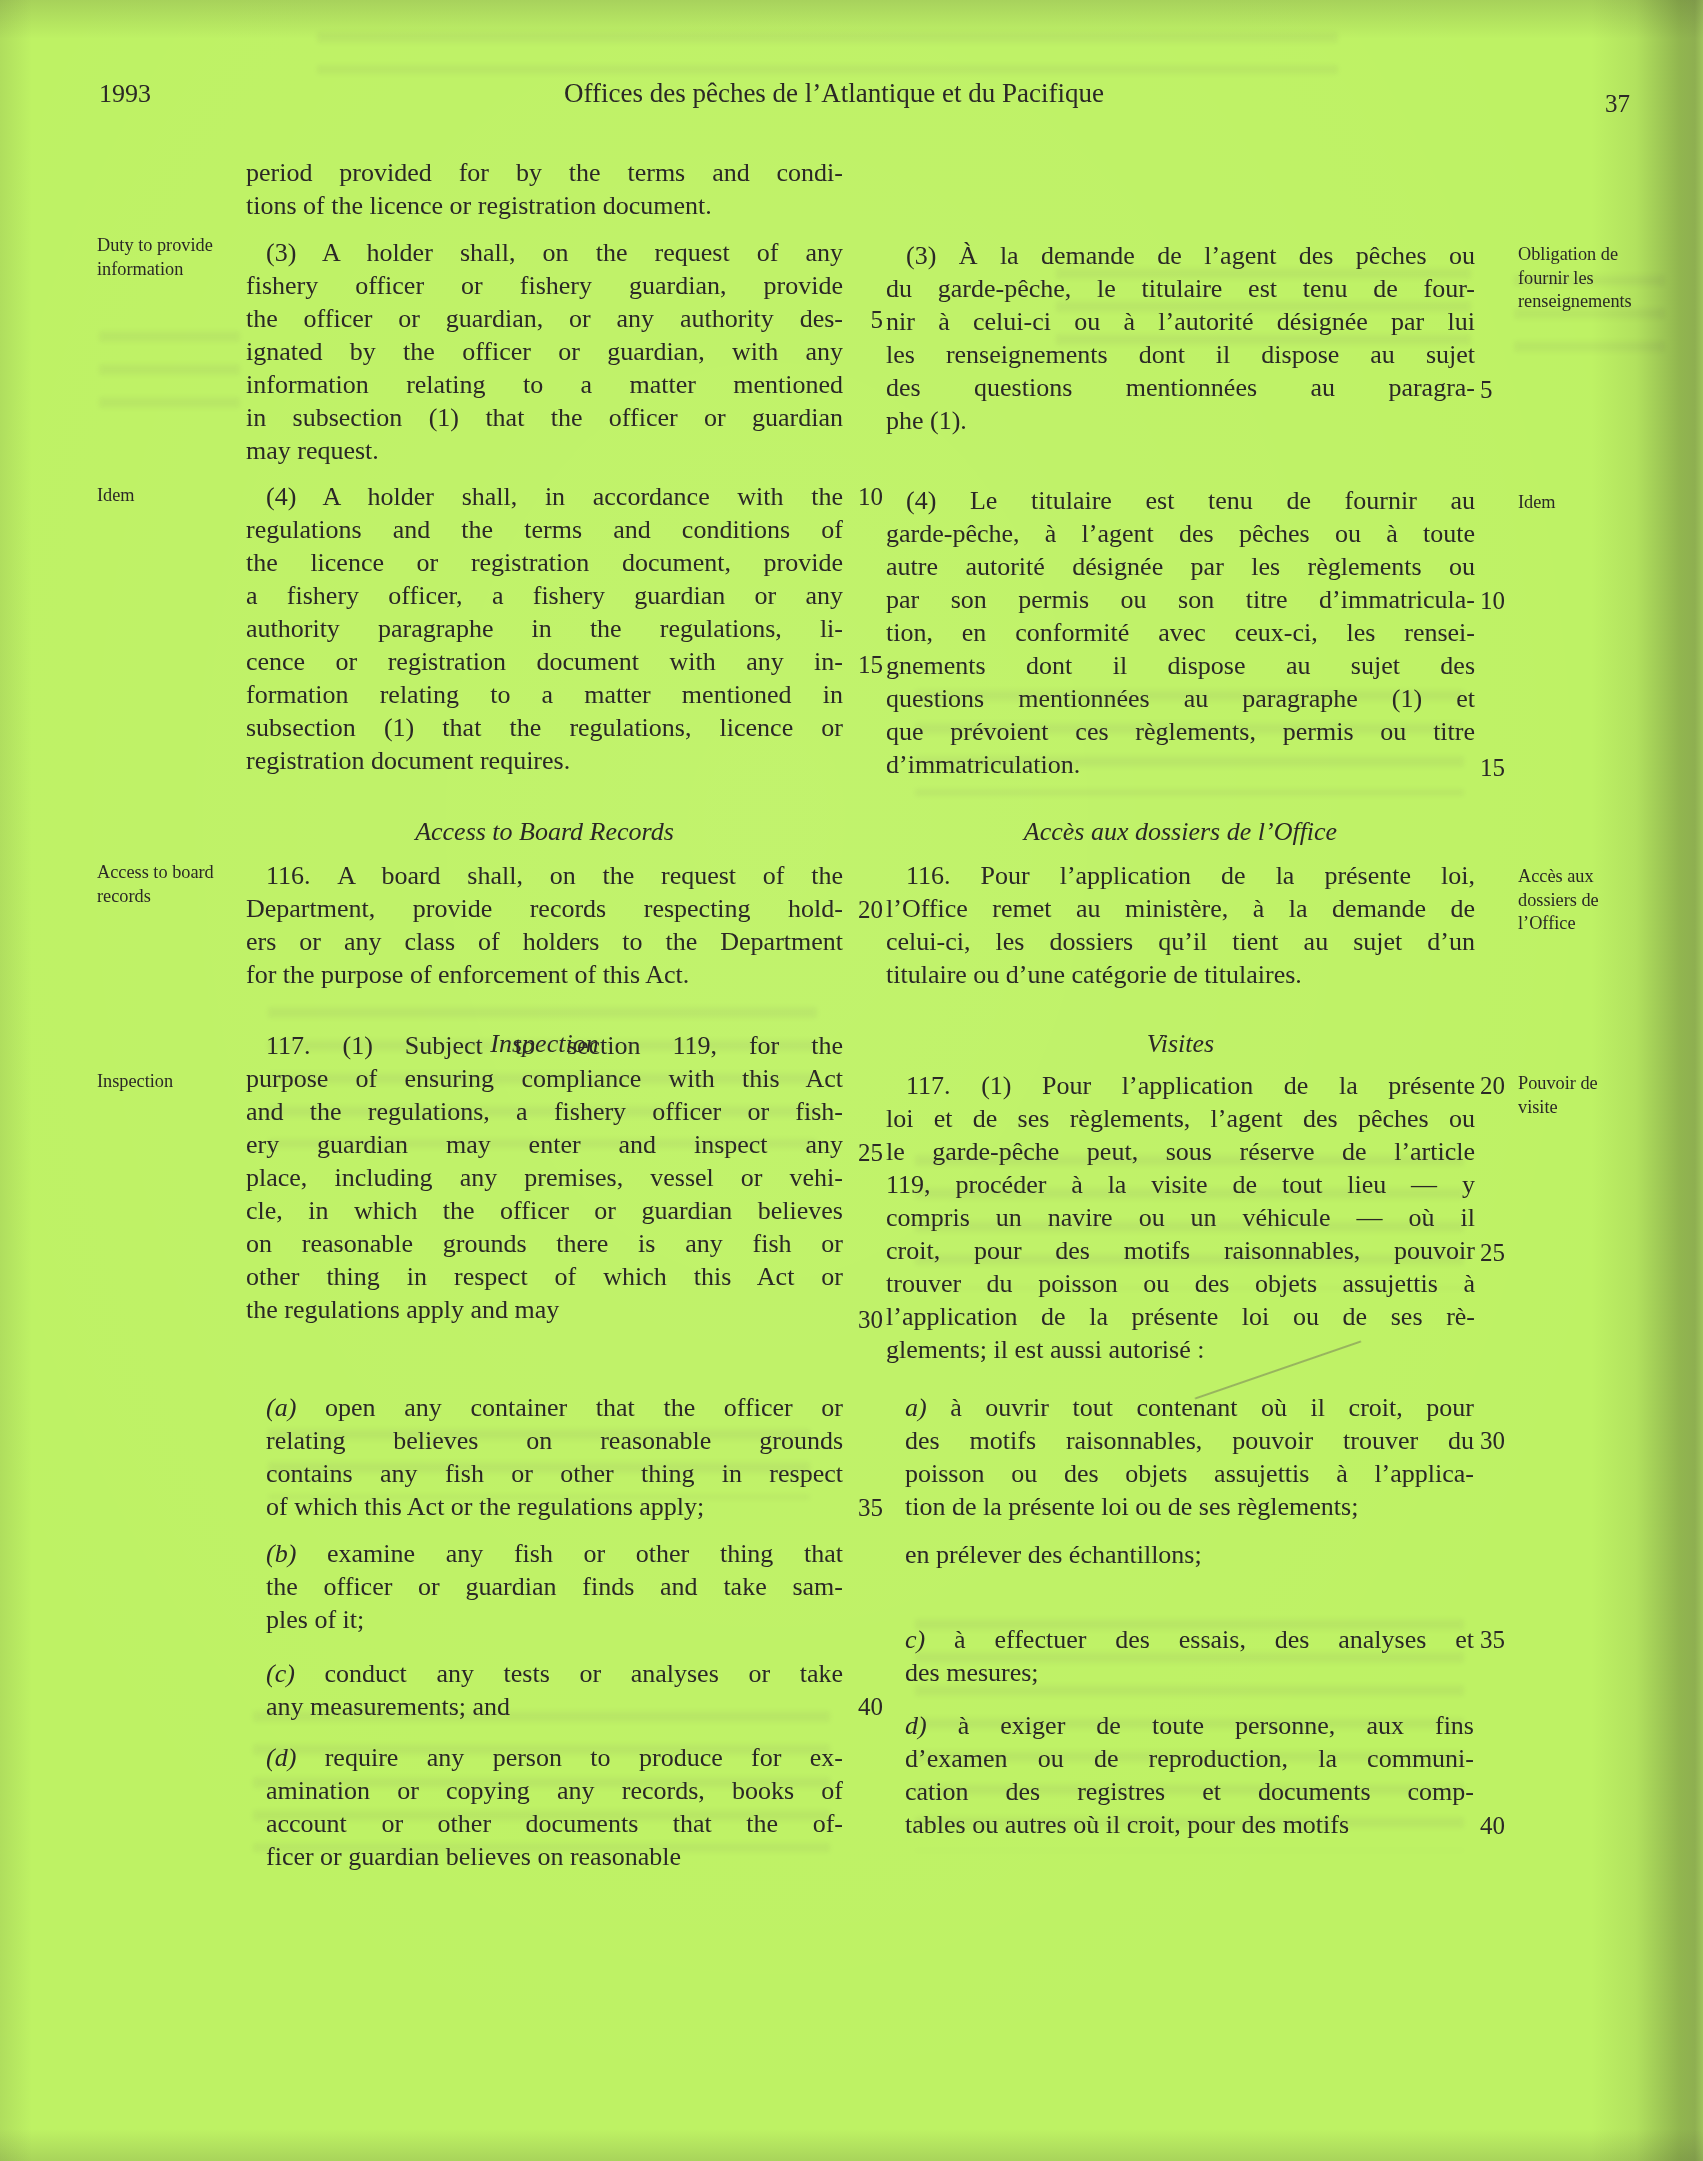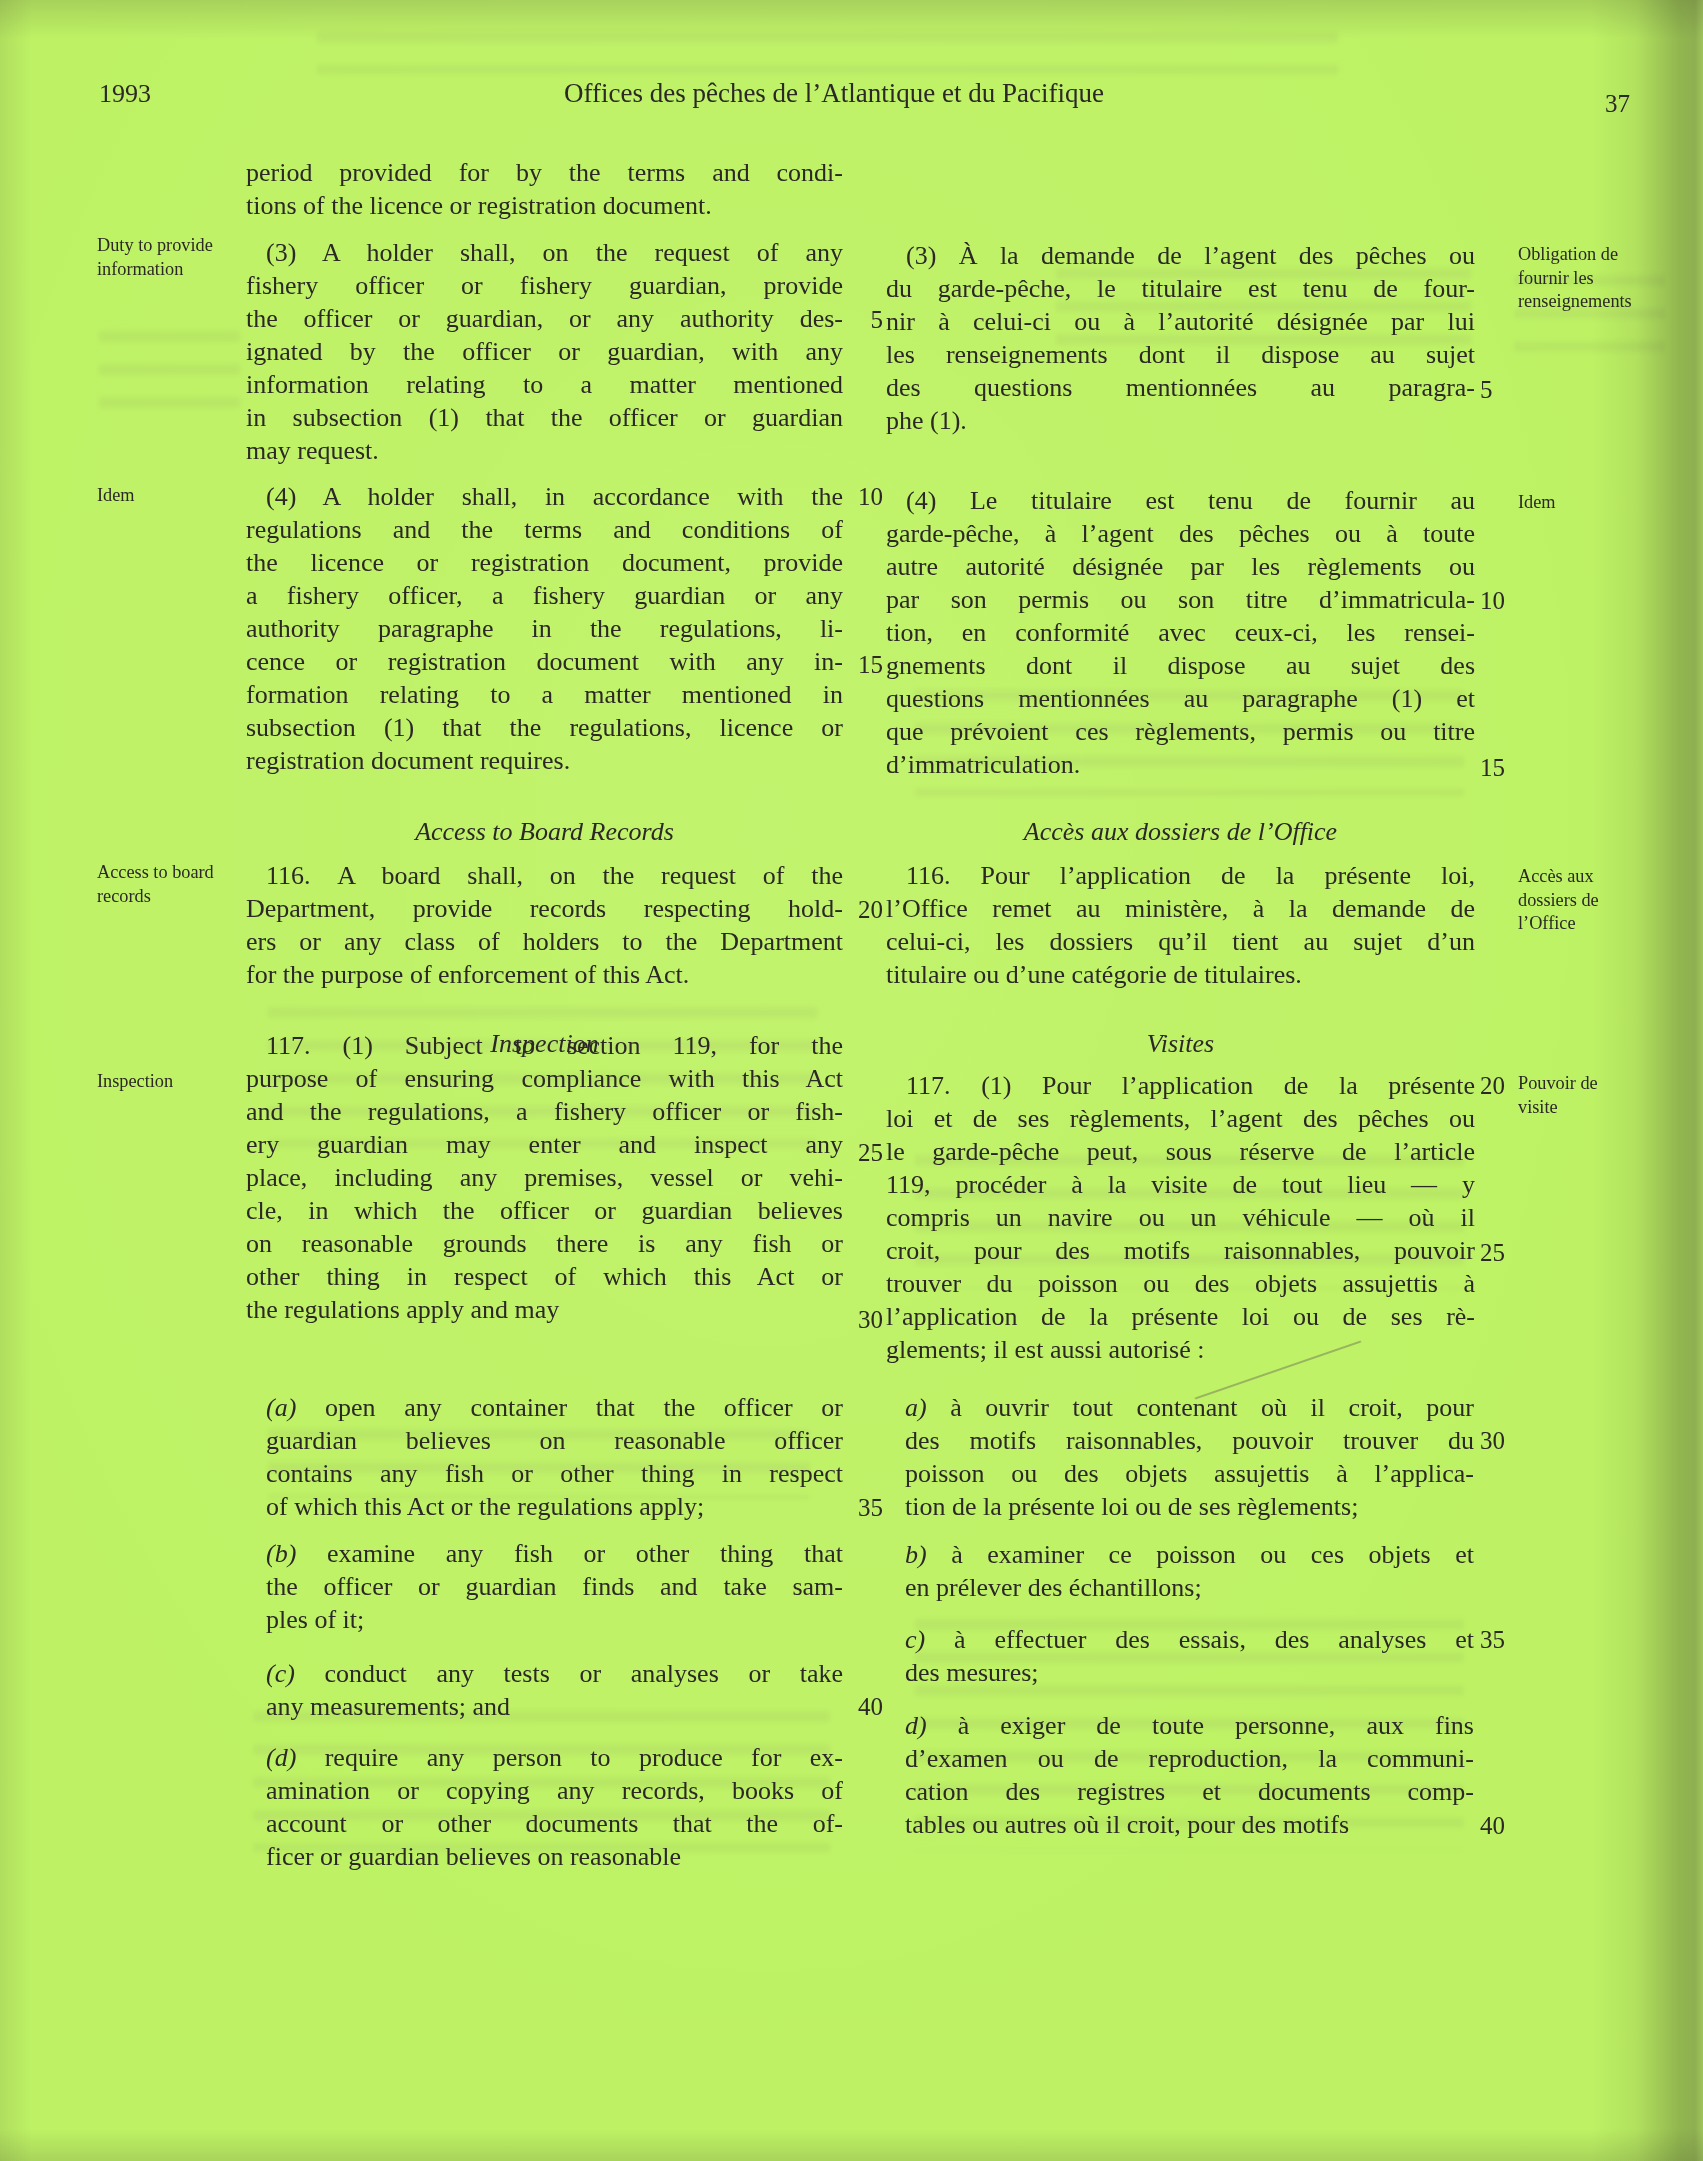--- a/index.html
+++ b/index.html
@@ -152,21 +152,21 @@
       <div class="line">and the regulations, a fishery officer or fish-</div>
       <div class="line">ery guardian may enter and inspect any</div>
       <div class="line">place, including any premises, vessel or vehi-</div>
       <div class="line">cle, in which the officer or guardian believes</div>
       <div class="line">on reasonable grounds there is any fish or</div>
       <div class="line">other thing in respect of which this Act or</div>
       <div class="line last">the regulations apply and may</div>
     </div>
   <div class="para en item" style="top:1391px">
       <div class="line"><span class="lead-italic">(a)</span>&nbsp;open any container that the officer or</div>
-      <div class="line">guardian believes on reasonable officer</div>
+      <div class="line">relating believes on reasonable grounds</div>
       <div class="line">contains any fish or other thing in respect</div>
       <div class="line last">of which this Act or the regulations apply;</div>
     </div>
   <div class="para en item" style="top:1537px">
       <div class="line"><span class="lead-italic">(b)</span>&nbsp;examine any fish or other thing that</div>
       <div class="line">the officer or guardian finds and take sam-</div>
       <div class="line last">ples of it;</div>
     </div>
   <div class="para en item" style="top:1657px">
       <div class="line"><span class="lead-italic">(c)</span>&nbsp;conduct any tests or analyses or take</div>
@@ -217,21 +217,20 @@
       <div class="line">l’application de la présente loi ou de ses rè-</div>
       <div class="line last">glements; il est aussi autorisé :</div>
     </div>
   <div class="para fr item" style="top:1391px">
       <div class="line"><span class="lead-italic">a)</span>&nbsp;à ouvrir tout contenant où il croit, pour</div>
       <div class="line">des motifs raisonnables, pouvoir trouver du</div>
       <div class="line">poisson ou des objets assujettis à l’applica-</div>
       <div class="line last">tion de la présente loi ou de ses règlements;</div>
     </div>
   <div class="para fr item" style="top:1538px">
-      <div class="line"><span class="lead-italic">b)</span>&nbsp;à examiner ce poisson ou ces objets et</div>
       <div class="line last">en prélever des échantillons;</div>
     </div>
   <div class="para fr item" style="top:1623px">
       <div class="line"><span class="lead-italic">c)</span>&nbsp;à effectuer des essais, des analyses et</div>
       <div class="line last">des mesures;</div>
     </div>
   <div class="para fr item" style="top:1709px">
       <div class="line"><span class="lead-italic">d)</span>&nbsp;à exiger de toute personne, aux fins</div>
       <div class="line">d’examen ou de reproduction, la communi-</div>
       <div class="line">cation des registres et documents comp-</div>

